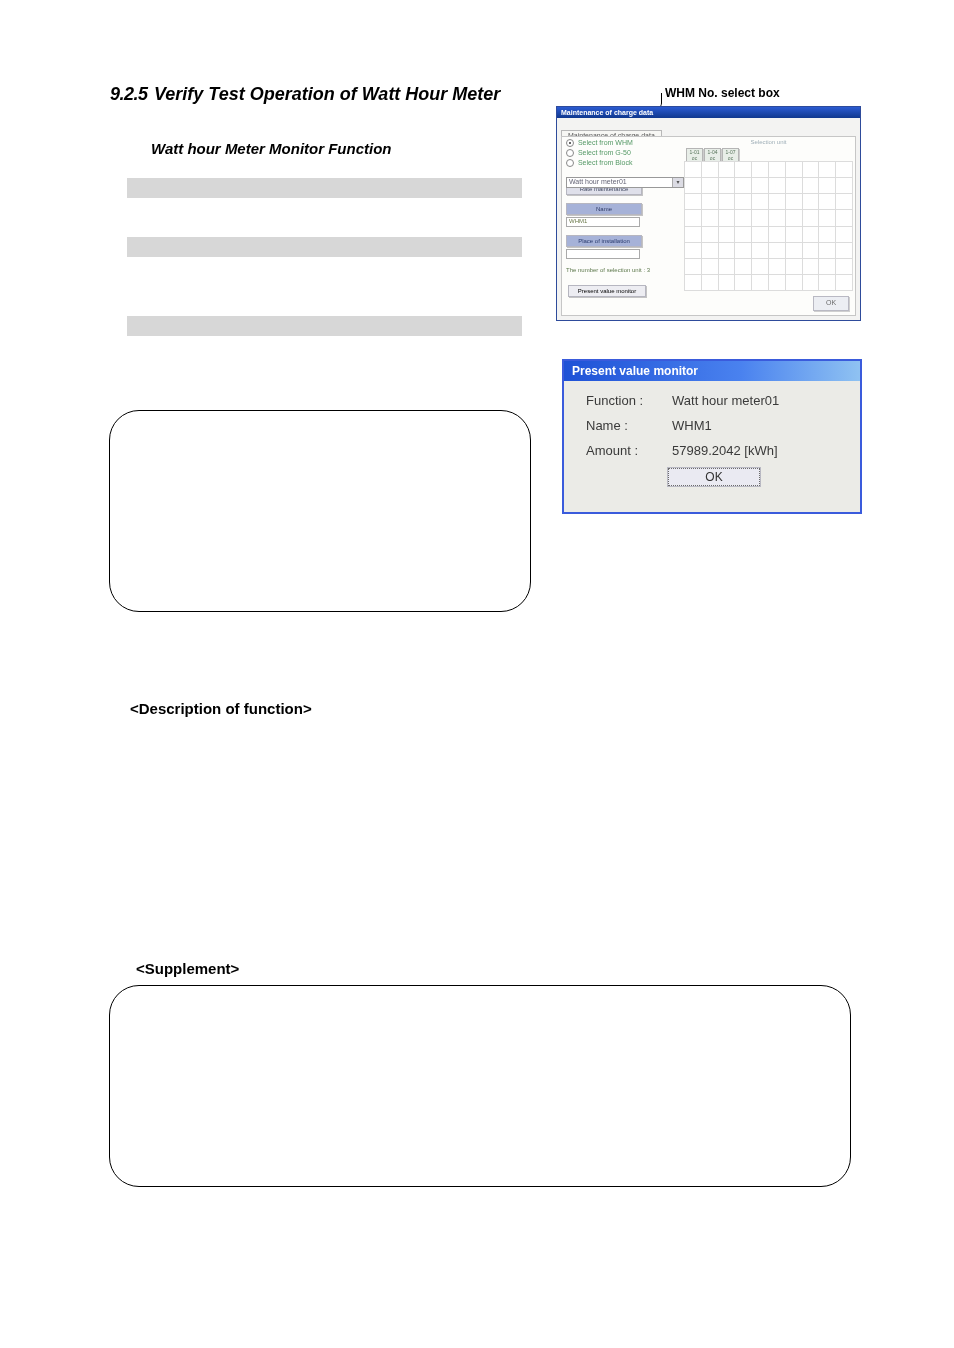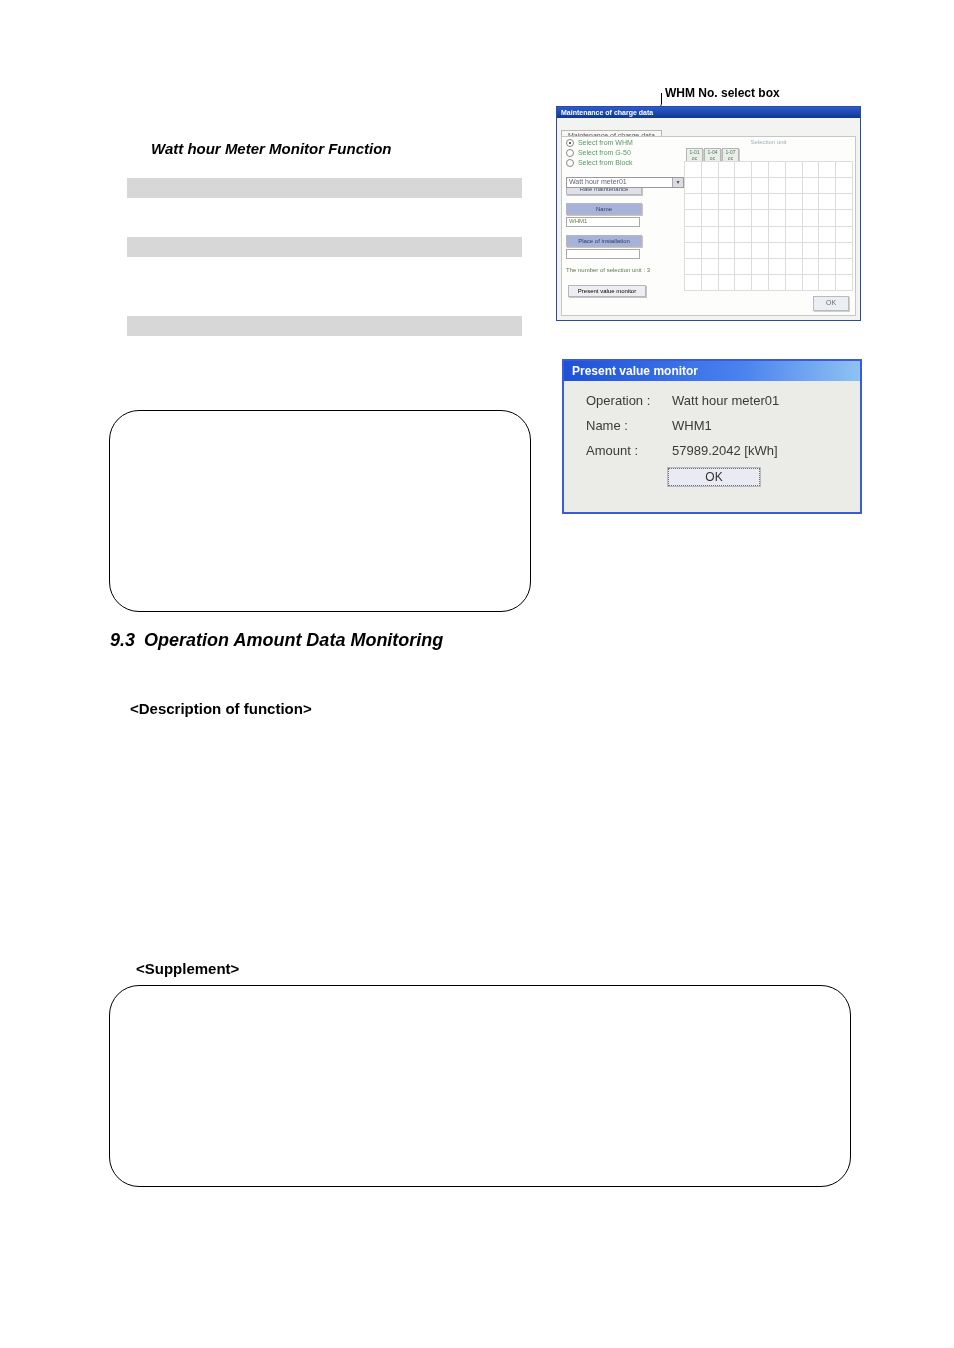--- a/index.html
+++ b/index.html
@@ -268,20 +268,24 @@
   .indicator-svg {
     position: absolute;
     pointer-events: none;
   }
 </style>
 </head>
 <body>
 
 <div class="page">
 
+  <div class="abs" style="left:110px; top:84px;">
+    <span class="sr-prefix">9.2.5</span>
+    <span class="title-925" style="margin-left:2px;">Verify Test Operation of Watt Hour Meter</span>
+  </div>
 
   <svg class="indicator-svg" style="left:635px; top:86px;" width="40" height="56">
     <path class="leader-line" d="M26.5 7 L26.5 17 C26.5 21 23 22.5 19 22.5 L3 22.5"></path>
   </svg>
   <div class="abs whm-caption" style="left:665px; top:86px;">WHM No. select box</div>
 
   <div class="abs subtitle" style="left:127px; top:140px;margin-left:24px;">Watt hour Meter Monitor Function</div>
 
   <div class="abs greybar" style="left:127px; top:178px;"></div>
   <div class="abs greybar" style="left:127px; top:237px;"></div>
@@ -457,45 +461,41 @@
       <div class="ok-btn-main">
         <span>OK</span>
       </div>
     </div>
   </div>
 
   <div class="pv-dialog">
     <div class="pv-titlebar">Present value monitor</div>
     <div class="pv-body">
       <div class="pv-row">
-        <div class="k">Operation :</div>
+        <div class="k">Function :</div>
         <div>Watt hour meter01</div>
       </div>
       <div class="pv-row">
         <div class="k">Name :</div>
         <div>WHM1</div>
       </div>
       <div class="pv-row">
         <div class="k">Amount :</div>
         <div>57989.2042 [kWh]</div>
       </div>
       <div class="pv-ok-wrap">
         <span class="pv-ok">
           <span>OK</span>
         </span>
       </div>
     </div>
   </div>
 
   <div class="rounded-box" style="left:109px; top:410px; width:420px; height:200px;"></div>
 
-  <div class="abs sel-93" style="left:110px; top:630px;">
-    <span>9.3</span>
-    <span style="margin-left:4px;">Operation Amount Data Monitoring</span>
-  </div>
 
   <div class="abs desc-label" style="left:130px; top:700px;">&lt;Description of function&gt;</div>
 
   <div class="abs supp-label" style="left:136px; top:960px;">&lt;Supplement&gt;</div>
 
   <div class="rounded-box" style="left:109px; top:985px; width:740px; height:200px;"></div>
 
 </div>
 
 </body></html>

